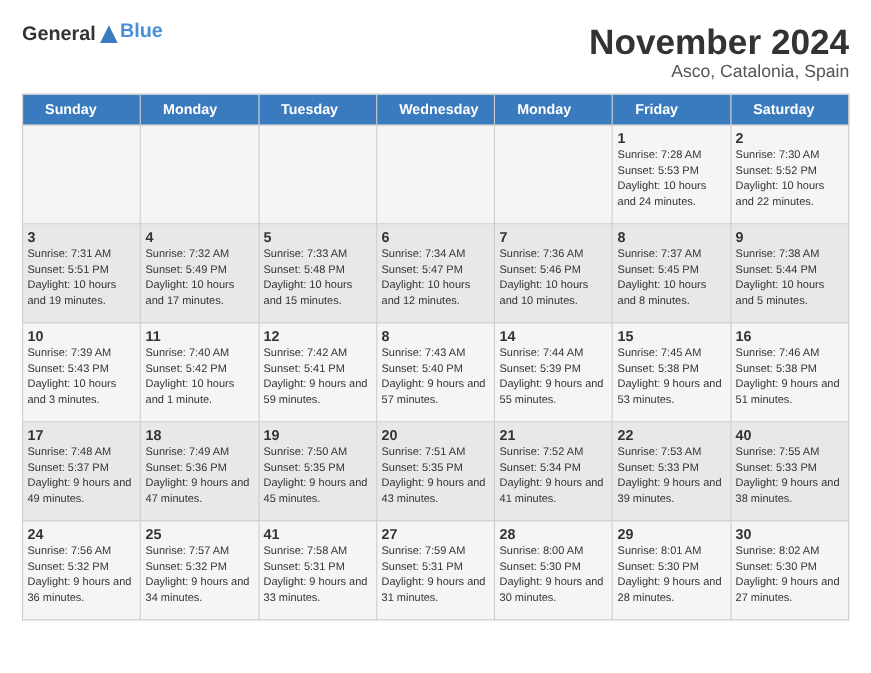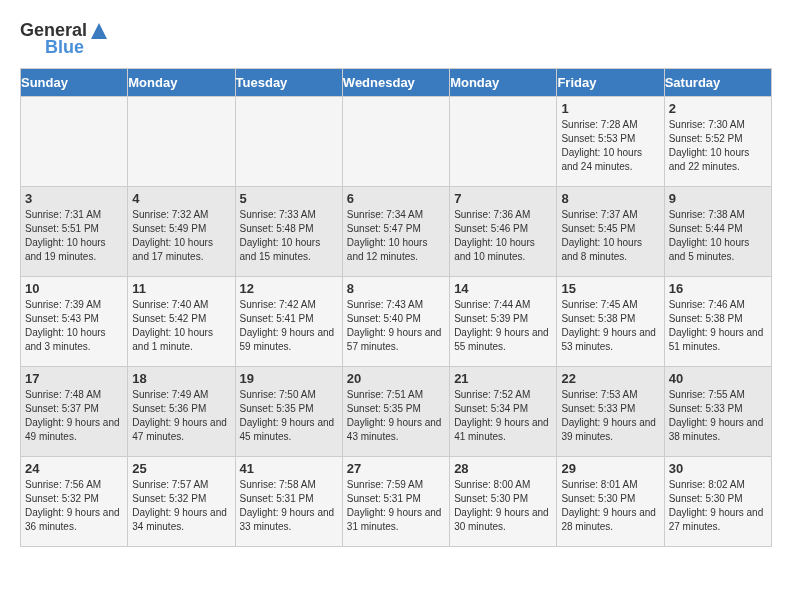--- a/index.html
+++ b/index.html
@@ -50,21 +50,21 @@
     table {
       width: 100%;
       border-collapse: collapse;
       table-layout: fixed;
     }
     thead tr {
       background-color: #3a7abf;
     }
     thead th {
       color: white;
-      padding: 6px 0;
+      padding: 6px 20px;
       font-size: 13px;
       font-weight: bold;
       text-align: left;
       border: 1px solid #ccc;
     }
     tbody tr {
       height: 90px;
       vertical-align: top;
     }
     tbody td {
@@ -94,29 +94,33 @@
     }
     .empty-cell {
       background: #f5f5f5 !important;
     }
   </style>
 </head>
 <body>
 
 <div class="header-area">
   <div class="logo">
-    <div style="display:flex; flex-direction:column; align-items:center;">
+    <div style="display:flex; flex-direction:row; align-items:center;">
       <div style="display:flex; align-items:center;">
         <span class="logo-text-general">General</span>
         <svg class="logo-icon" viewBox="0 0 20 20">
           <polygon points="10,2 18,18 2,18" fill="#3a7abf"></polygon>
         </svg>
       </div>
       <span class="logo-text-blue" style="margin-top:-4px;">Blue</span>
     </div>
+  </div>
+  <div class="title-area">
+    <div class="month-title">November 2024</div>
+    <div class="location-title">Asco, Catalonia, Spain</div>
   </div>
 </div>
 
 <table>
   <thead>
     <tr>
       <th>Sunday</th>
       <th>Monday</th>
       <th>Tuesday</th>
       <th>Wednesday</th>

